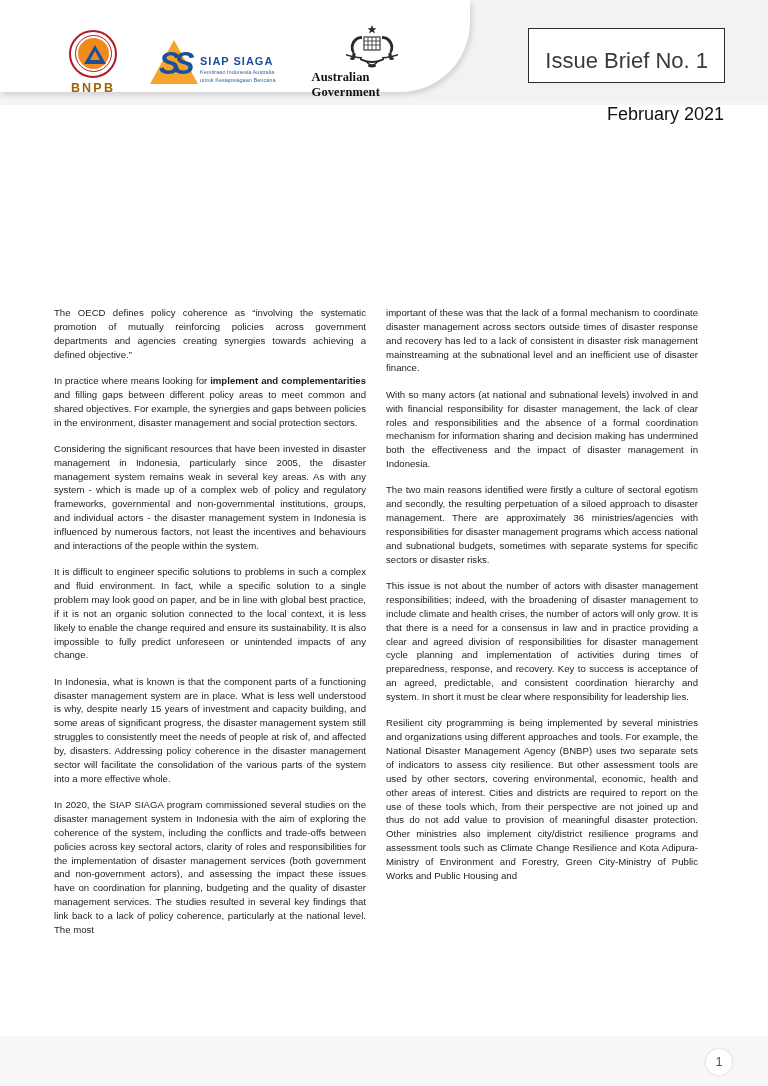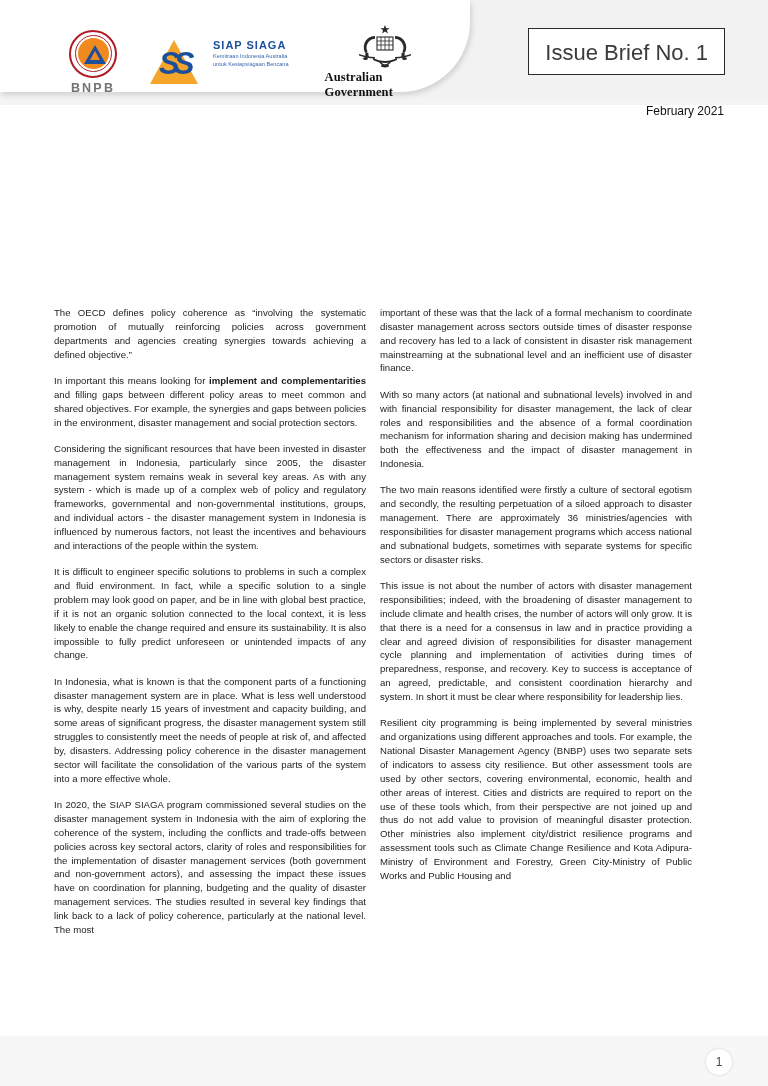--- a/index.html
+++ b/index.html
@@ -115,28 +115,28 @@
     width: 0; height: 0;
     border-left: 5.5px solid transparent;
     border-right: 5.5px solid transparent;
     border-bottom: 9px solid #f08a1e;
   }
   .bnpb-word {
     margin-top: 3px;
     font-size: 12.5px;
     font-weight: bold;
     letter-spacing: 2.2px;
-    color: #737373;
+    color: #a16207;
     font-family: "Liberation Sans", sans-serif;
   }
 
   .logo-siap {
     display: flex;
-    align-items: flex-start;
-    gap: 15px;
+    align-items: flex-end;
+    gap: 2px;
   }
   .siap-mark {
     position: relative;
     width: 48px;
     height: 44px;
   }
   .siap-tri {
     position: absolute;
     bottom: 0; left: 0;
     width: 0; height: 0;
@@ -192,32 +192,32 @@
     color: #111111;
     letter-spacing: 0.1px;
   }
 
   
   .issue-box {
     position: absolute;
     top: 28px;
     right: 43px;
     border: 1.6px solid #2b2b2b;
-    padding: 12px 16px 9px 16px;
+    padding: 20px 16px 9px 16px;
     font-size: 22px;
     color: #3a3a3a;
     background: #ffffff;
     z-index: 6;
     line-height: 1.1;
   }
   .issue-date {
     position: absolute;
     top: 104px;
     right: 44px;
-    font-size: 12px;
+    font-size: 18px;
     color: #111111;
     z-index: 6;
   }
 
   
   .doc-title {
     position: absolute;
     top: 156px;
     left: 76px;
     width: 640px;
@@ -228,21 +228,21 @@
     letter-spacing: -0.1px;
   }
 
   
   .columns {
     position: absolute;
     top: 306px;
     left: 54px;
     width: 660px;
     display: flex;
-    gap: 14px;
+    gap: 20px;
   }
   .col {
     width: 312px;
   }
   .col p {
     margin: 0 0 12.5px 0;
     font-size: 9.6px;
     line-height: 1.445;
     text-align: justify;
     color: #1c1c1c;
@@ -339,21 +339,21 @@
     </div>
 
     <div class="issue-box">Issue Brief No. 1</div>
     <div class="issue-date">February 2021</div>
   </div>
 
 
   <div class="columns">
     <div class="col" id="left-col">
         <p><span>The OECD defines policy coherence as “involving the systematic promotion of mutually reinforcing policies across government departments and agencies creating synergies towards achieving a defined objective.”</span></p>
-        <p><span>In important this means looking for </span><b>implement and complementarities</b><span> and filling gaps between different policy areas to meet common and shared objectives. For example, the synergies and gaps between policies in the environment, disaster management and social protection sectors.</span></p>
+        <p><span>In practice where means looking for </span><b>implement and complementarities</b><span> and filling gaps between different policy areas to meet common and shared objectives. For example, the synergies and gaps between policies in the environment, disaster management and social protection sectors.</span></p>
         <p><span>Considering the significant resources that have been invested in disaster management in Indonesia, particularly since 2005, the disaster management system remains weak in several key areas. As with any system - which is made up of a complex web of policy and regulatory frameworks, governmental and non-governmental institutions, groups, and individual actors - the disaster management system in Indonesia is influenced by numerous factors, not least the incentives and behaviours and interactions of the people within the system.</span></p>
         <p><span>It is difficult to engineer specific solutions to problems in such a complex and fluid environment. In fact, while a specific solution to a single problem may look good on paper, and be in line with global best practice, if it is not an organic solution connected to the local context, it is less likely to enable the change required and ensure its sustainability. It is also impossible to fully predict unforeseen or unintended impacts of any change.</span></p>
         <p><span>In Indonesia, what is known is that the component parts of a functioning disaster management system are in place. What is less well understood is why, despite nearly 15 years of investment and capacity building, and some areas of significant progress, the disaster management system still struggles to consistently meet the needs of people at risk of, and affected by, disasters. Addressing policy coherence in the disaster management sector will facilitate the consolidation of the various parts of the system into a more effective whole.</span></p>
         <p><span>In 2020, the SIAP SIAGA program commissioned several studies on the disaster management system in Indonesia with the aim of exploring the coherence of the system, including the conflicts and trade-offs between policies across key sectoral actors, clarity of roles and responsibilities for the implementation of disaster management services (both government and non-government actors), and assessing the impact these issues have on coordination for planning, budgeting and the quality of disaster management services. The studies resulted in several key findings that link back to a lack of policy coherence, particularly at the national level. The most</span></p>
       </div>
     <div class="col" id="right-col">
         <p><span>important of these was that the lack of a formal mechanism to coordinate disaster management across sectors outside times of disaster response and recovery has led to a lack of consistent in disaster risk management mainstreaming at the subnational level and an inefficient use of disaster finance.</span></p>
         <p><span>With so many actors (at national and subnational levels) involved in and with financial responsibility for disaster management, the lack of clear roles and responsibilities and the absence of a formal coordination mechanism for information sharing and decision making has undermined both the effectiveness and the impact of disaster management in Indonesia.</span></p>
         <p><span>The two main reasons identified were firstly a culture of sectoral egotism and secondly, the resulting perpetuation of a siloed approach to disaster management. There are approximately 36 ministries/agencies with responsibilities for disaster management programs which access national and subnational budgets, sometimes with separate systems for specific sectors or disaster risks.</span></p>
         <p><span>This issue is not about the number of actors with disaster management responsibilities; indeed, with the broadening of disaster management to include climate and health crises, the number of actors will only grow. It is that there is a need for a consensus in law and in practice providing a clear and agreed division of responsibilities for disaster management cycle planning and implementation of activities during times of preparedness, response, and recovery. Key to success is acceptance of an agreed, predictable, and consistent coordination hierarchy and system. In short it must be clear where responsibility for leadership lies.</span></p>

